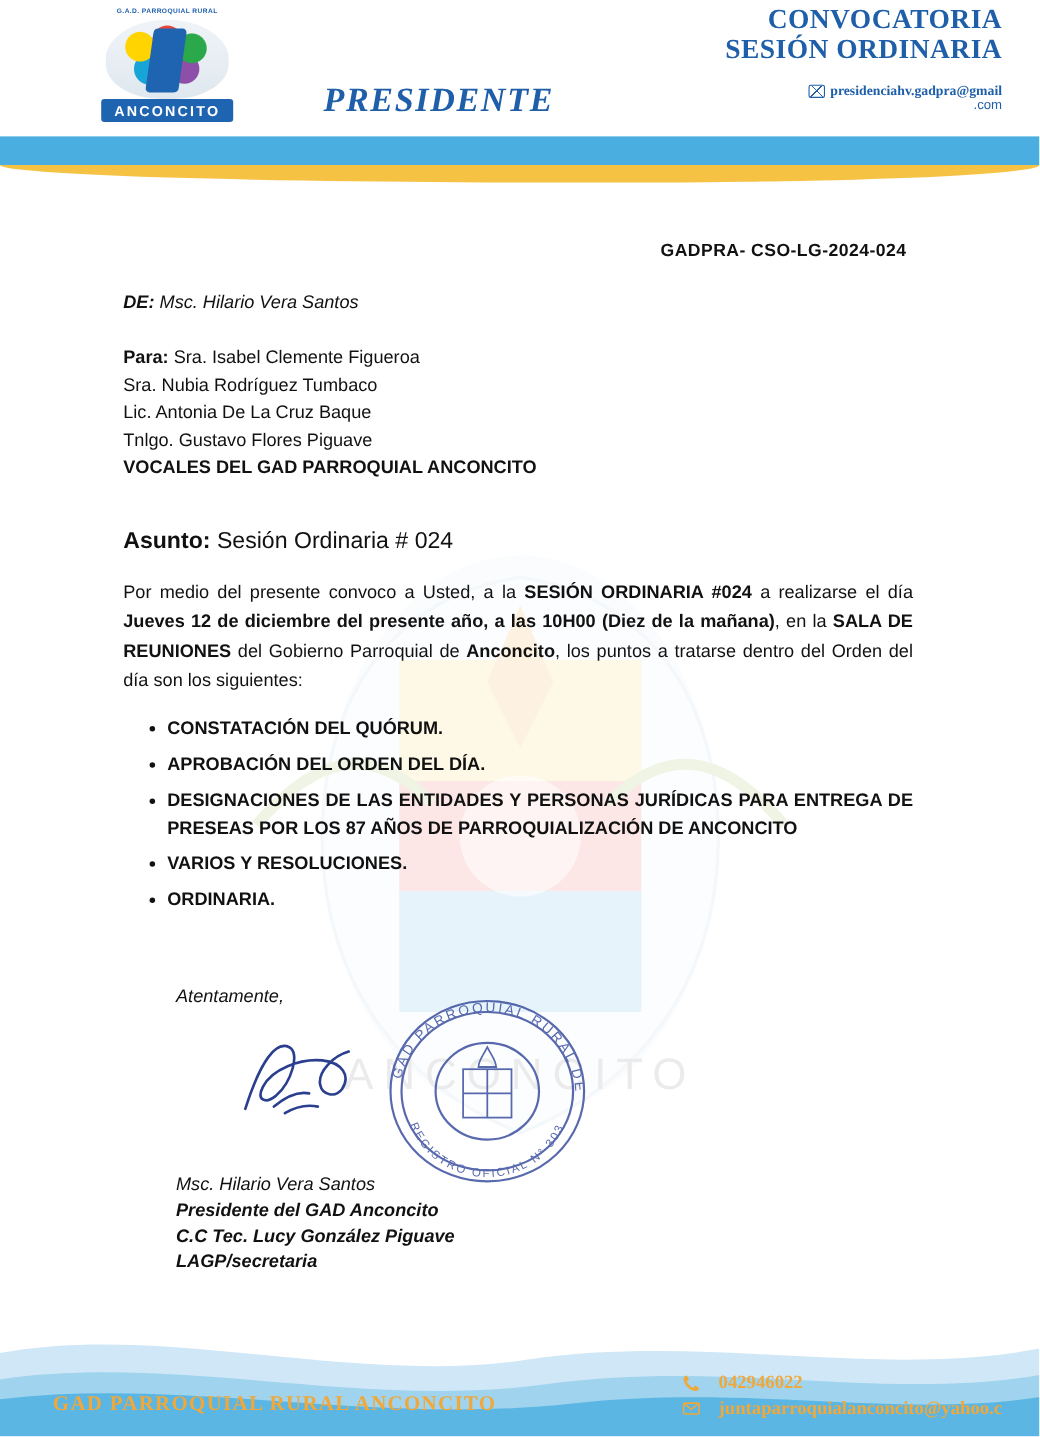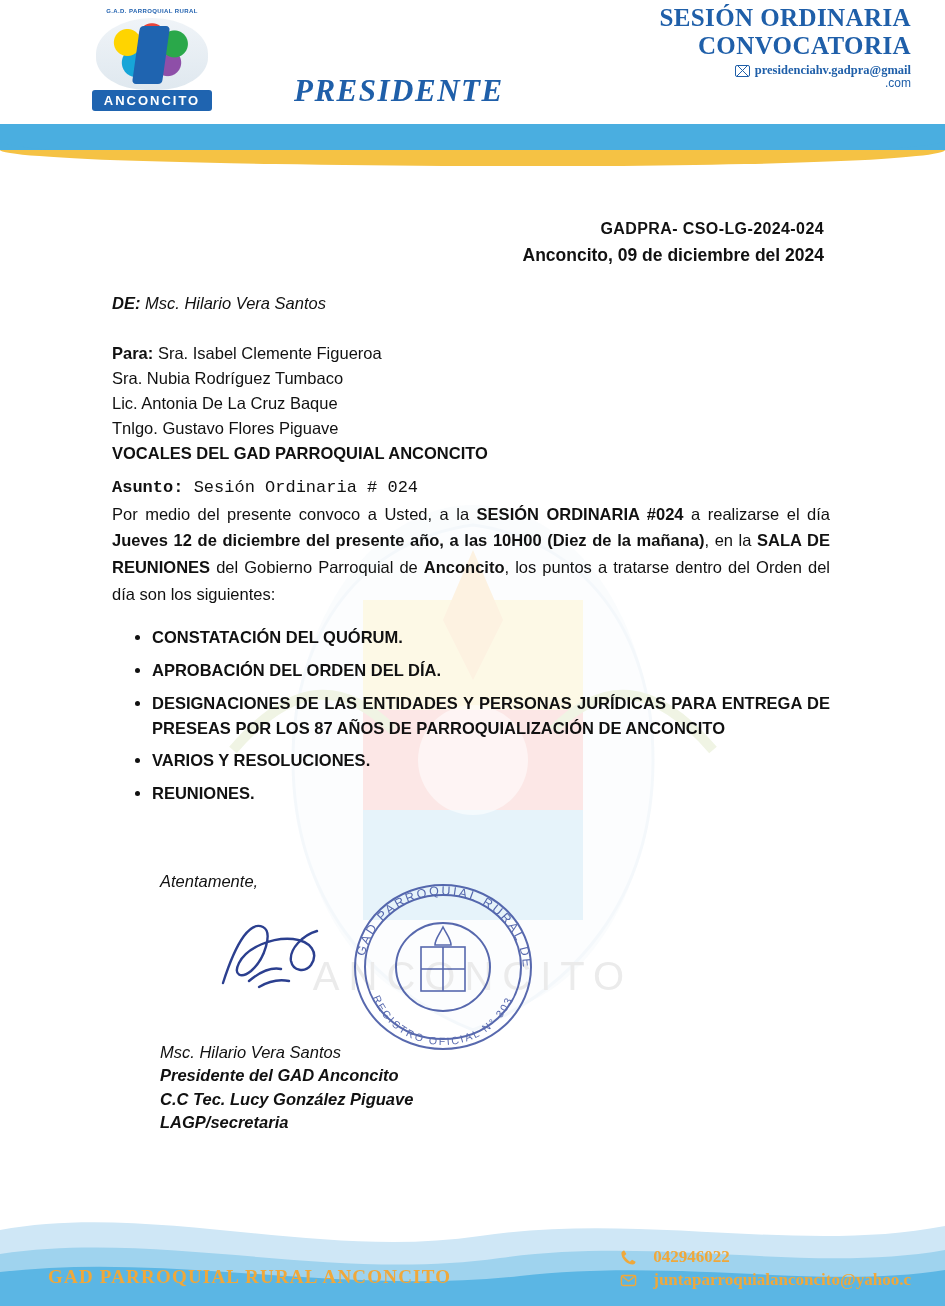--- a/index.html
+++ b/index.html
@@ -129,21 +129,21 @@
     font-size: 13.5px;
     font-weight: bold;
     color: #1f5fa9;
     margin-top: 9px;
     display: flex;
     align-items: center;
     justify-content: flex-end;
     gap: 5px;
   }
   .contact-line.small {
-    margin-top: 3px;
+    margin-top: 15px;
     font-size: 12.5px;
   }
   .contact-ico {
     display: inline-block;
     width: 12px;
     height: 12px;
     border: 1.6px solid #1f5fa9;
     border-radius: 50%;
     position: relative;
     flex: 0 0 auto;
@@ -234,30 +234,29 @@
     font-style: italic;
   }
   .strong {
     font-weight: bold;
   }
   .para-row {
     margin-top: 1px;
   }
 
   .subject {
-    margin-top: 12px;
-    font-size: 17px;
-    font-family: Liberation Mono, monospace;
+    margin-top: 42px;
+    font-size: 21px;
   }
   .subject .lbl {
     font-weight: bold;
   }
 
   .body-text {
-    margin-top: 4px;
+    margin-top: 22px;
     font-size: 16.5px;
     line-height: 1.62;
     text-align: justify;
   }
 
   ul.agenda {
     margin: 18px 0 0 0;
     padding-left: 40px;
     font-size: 16.5px;
     line-height: 1.5;
@@ -388,39 +387,38 @@
 
   <div class="logo">
     <div class="logo-top-text">G.A.D. PARROQUIAL RURAL</div>
     <div class="logo-badge"></div>
     <div class="logo-name">ANCONCITO</div>
   </div>
 
   <div class="presidente">PRESIDENTE</div>
 
   <div class="header-right">
+    <div class="conv-title">CONVOCATORIA</div>
     <div class="conv-title">SESIÓN ORDINARIA</div>
-    <div class="conv-title">CONVOCATORIA</div>
 
     <div class="contact-line small">
       <span class="contact-ico mail"></span>
       <span>presidenciahv.gadpra@gmail</span>
     </div>
     <div class="mail-cont">.com</div>
   </div>
 
   <div class="band-blue"></div>
   <div class="band-yellow"></div>
 </div>
 
 <div class="doc">
 
   <div class="ref-block">
     <div class="ref-code">GADPRA- CSO-LG-2024-024</div>
-    <div class="ref-place">Anconcito, 09 de diciembre del 2024</div>
   </div>
 
   <div class="block">
     <div class="from-line">
       <span class="lbl">DE:</span>
       <span class="val">Msc. Hilario Vera Santos</span>
     </div>
   </div>
 
   <div class="block">
@@ -441,21 +439,21 @@
 
   <div class="body-text">
     <span>Por medio del presente convoco a Usted, a la </span><span class="strong">SESIÓN ORDINARIA #024</span><span> a realizarse el día </span><span class="strong">Jueves 12 de diciembre del presente año, a las 10H00 (Diez de la mañana)</span><span>, en la </span><span class="strong">SALA DE REUNIONES</span><span> del Gobierno Parroquial de </span><span class="strong">Anconcito</span><span>, los puntos a tratarse dentro del Orden del día son los siguientes:</span>
   </div>
 
   <ul class="agenda">
     <li>CONSTATACIÓN DEL QUÓRUM.</li>
     <li>APROBACIÓN DEL ORDEN DEL DÍA.</li>
     <li class="justify-item">DESIGNACIONES DE LAS ENTIDADES Y PERSONAS JURÍDICAS PARA ENTREGA DE PRESEAS POR LOS 87 AÑOS DE PARROQUIALIZACIÓN DE ANCONCITO</li>
     <li>VARIOS Y RESOLUCIONES.</li>
-    <li>REUNIONES.</li>
+    <li>ORDINARIA.</li>
   </ul>
 
   <div class="closing">Atentamente,</div>
 
   <div class="signature-area">
     <svg class="sig-mark" viewBox="0 0 140 80">
       <g fill="none" stroke="#2b3f8f" stroke-width="2.4" stroke-linecap="round">
         <path d="M8 70 C22 26 36 8 48 14 C58 19 50 46 36 58 C26 66 18 62 24 50 C32 34 58 24 78 26 C96 28 104 40 96 52 C90 60 78 58 76 48 C74 36 88 22 102 18"></path>
         <path d="M34 68 C46 58 56 54 66 56"></path>
         <path d="M44 74 C54 68 64 66 74 68"></path>

